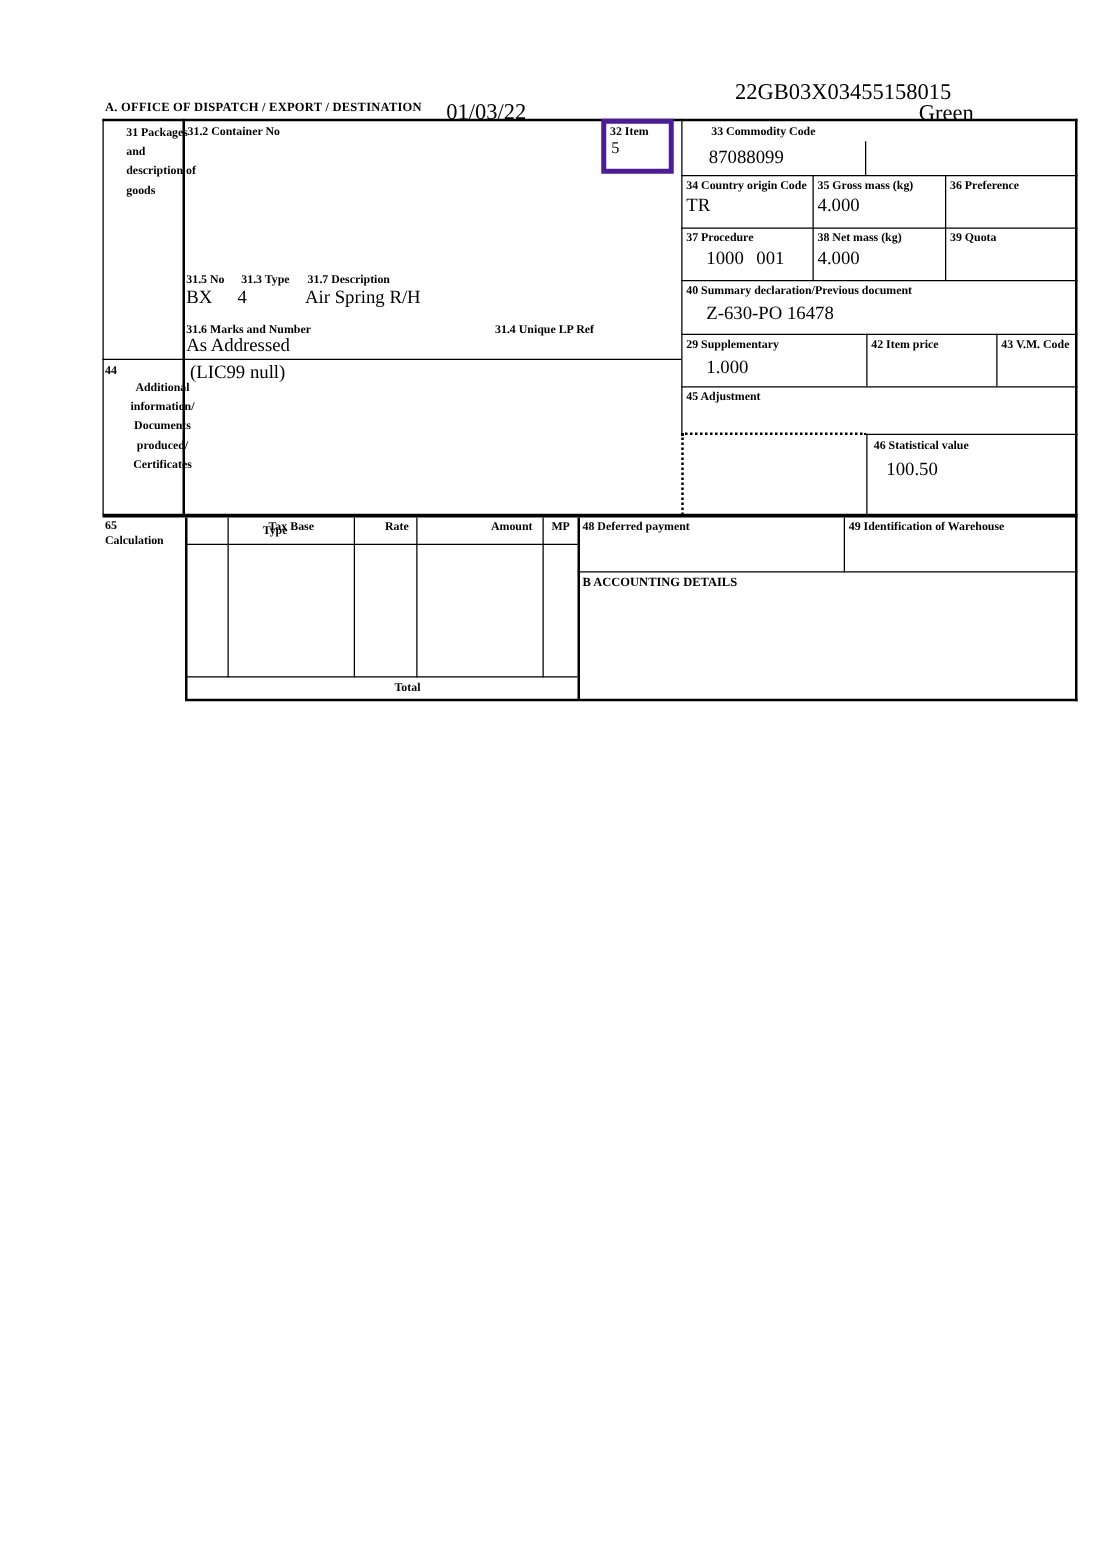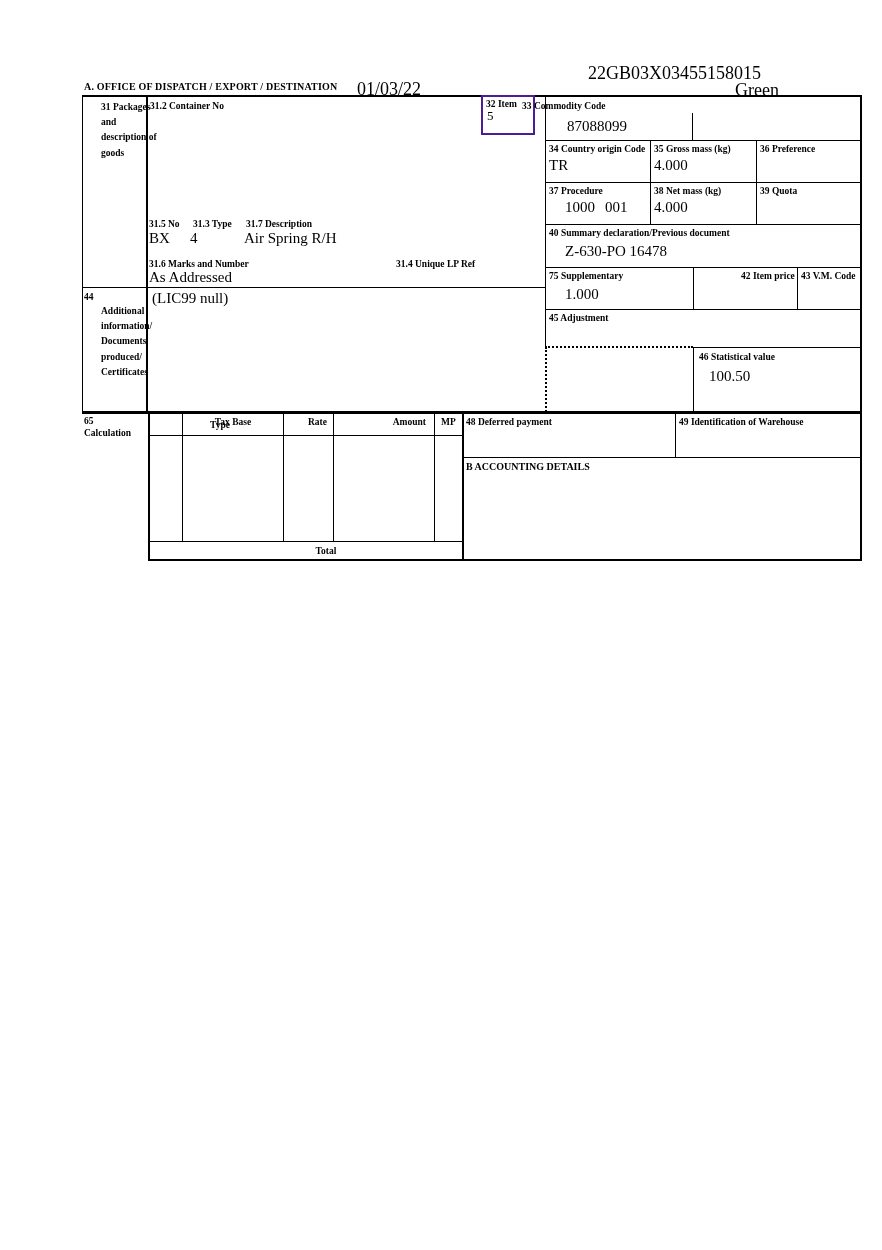--- a/index.html
+++ b/index.html
@@ -7,21 +7,21 @@
         font-family:"Liberation Serif","DejaVu Serif",serif;color:#000;overflow:hidden;}
   .hl,.vl{position:absolute;background:#000;}
   .dot-h{position:absolute;height:0;border-top:2px dotted #000;background:none;}
   .dot-v{position:absolute;width:0;border-left:2px dotted #000;background:none;}
   .lbl{position:absolute;font-size:9.5px;font-weight:bold;line-height:1.22;white-space:nowrap;}
   .lblwrap{position:absolute;font-size:9.5px;font-weight:bold;line-height:1.6;white-space:normal;padding-left:17px;}
   .val{position:absolute;font-size:15px;font-weight:normal;white-space:nowrap;}
   .hdr{position:absolute;font-size:10px;font-weight:bold;letter-spacing:.2px;white-space:nowrap;}
   .big{position:absolute;font-size:18px;white-space:nowrap;}
   .cell{position:absolute;font-size:9.5px;font-weight:bold;white-space:nowrap;}
-  .box32{position:absolute;left:481px;top:95px;width:50px;height:36px;border:2px solid #4c1d95;}
+  .box32{position:absolute;left:481px;top:95px;width:50px;height:36px;border:4px solid #4c1d95;}
 </style>
 </head>
 <body>
 
 <div id="page">
 
   <div class="hdr" style="left:84px;top:81px;">A.  OFFICE OF DISPATCH / EXPORT / DESTINATION</div>
   <div class="big" style="left:357px;top:79px;">01/03/22</div>
   <div class="big" style="left:588px;top:63px;">22GB03X03455158015</div>
   <div class="big" style="left:735px;top:80px;">Green</div>
@@ -61,61 +61,61 @@
   <div class="vl" style="left:675px;top:414px;width:1px;height:44px;"></div>
 
   <div class="lblwrap" style="left:84px;top:100px;width:60px;">31 Packages and description of goods</div>
   <div class="lbl" style="left:150px;top:101px;">31.2 Container No</div>
 
   <div class="box32">
     <div class="lbl" style="left:3px;top:2px;">32 Item</div>
     <div class="val" style="left:4px;top:11px;font-size:13px;">5</div>
   </div>
 
-  <div class="lbl" style="left:522px;top:101px;">33 Commodity Code</div>
+  <div class="lbl" style="left:569px;top:101px;">33 Commodity Code</div>
   <div class="val" style="left:567px;top:118px;">87088099</div>
 
   <div class="lbl" style="left:549px;top:144px;">34 Country origin Code</div>
   <div class="val" style="left:549px;top:157px;">TR</div>
   <div class="lbl" style="left:654px;top:144px;">35 Gross mass (kg)</div>
   <div class="val" style="left:654px;top:157px;">4.000</div>
   <div class="lbl" style="left:760px;top:144px;">36 Preference</div>
 
   <div class="lbl" style="left:549px;top:186px;">37 Procedure</div>
   <div class="val" style="left:565px;top:199px;">1000</div>
   <div class="val" style="left:605px;top:199px;">001</div>
   <div class="lbl" style="left:654px;top:186px;">38 Net mass (kg)</div>
   <div class="val" style="left:654px;top:199px;">4.000</div>
   <div class="lbl" style="left:760px;top:186px;">39 Quota</div>
 
   <div class="lbl" style="left:549px;top:228px;">40 Summary declaration/Previous document</div>
   <div class="val" style="left:565px;top:243px;">Z-630-PO 16478</div>
 
-  <div class="lbl" style="left:549px;top:271px;">75 Supplementary</div>
+  <div class="lbl" style="left:549px;top:271px;">29 Supplementary</div>
   <div class="val" style="left:565px;top:286px;">1.000</div>
-  <div class="lbl" style="left:697px;top:271px;margin-left:44px;">42 Item price</div>
+  <div class="lbl" style="left:697px;top:271px;">42 Item price</div>
   <div class="lbl" style="left:801px;top:271px;">43 V.M. Code</div>
 
   <div class="lbl" style="left:549px;top:313px;">45 Adjustment</div>
   <div class="lbl" style="left:699px;top:352px;">46 Statistical value</div>
   <div class="val" style="left:709px;top:368px;">100.50</div>
 
   <div class="lbl" style="left:149px;top:219px;">31.5 No</div>
   <div class="lbl" style="left:193px;top:219px;">31.3 Type</div>
   <div class="lbl" style="left:246px;top:219px;">31.7 Description</div>
   <div class="val" style="left:149px;top:230px;">BX</div>
   <div class="val" style="left:190px;top:230px;">4</div>
   <div class="val" style="left:244px;top:230px;">Air Spring R/H</div>
 
   <div class="lbl" style="left:149px;top:259px;">31.6 Marks and Number</div>
   <div class="lbl" style="left:396px;top:259px;">31.4 Unique LP Ref</div>
   <div class="val" style="left:149px;top:269px;">As Addressed</div>
 
   <div class="lbl" style="left:84px;top:292px;">44</div>
-  <div class="lblwrap" style="left:84px;top:304px;width:58px;">Additional information/ Documents produced/ Certificates</div>
+  <div class="lblwrap" style="left:84px;top:304px;width:58px;text-align:center;">Additional information/ Documents produced/ Certificates</div>
   <div class="val" style="left:135px;top:290px;margin-left:17px;">(LIC99 null)</div>
 
   <div class="lbl" style="left:84px;top:416px;">65</div>
   <div class="lbl" style="left:84px;top:428px;">Calculation</div>
 
   <div class="cell" style="left:150px;top:420px;width:32px;text-align:right;padding-left:48px;">Type</div>
   <div class="cell" style="left:183px;top:417px;width:100px;text-align:center;">Tax Base</div>
   <div class="cell" style="left:283px;top:417px;width:44px;text-align:right;">Rate</div>
   <div class="cell" style="left:334px;top:417px;width:92px;text-align:right;">Amount</div>
   <div class="cell" style="left:435px;top:417px;width:27px;text-align:center;">MP</div>

